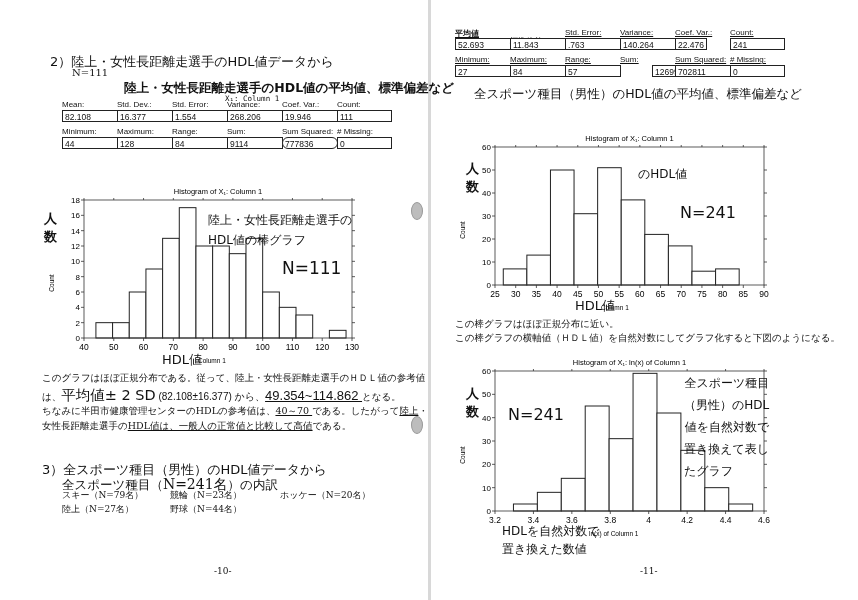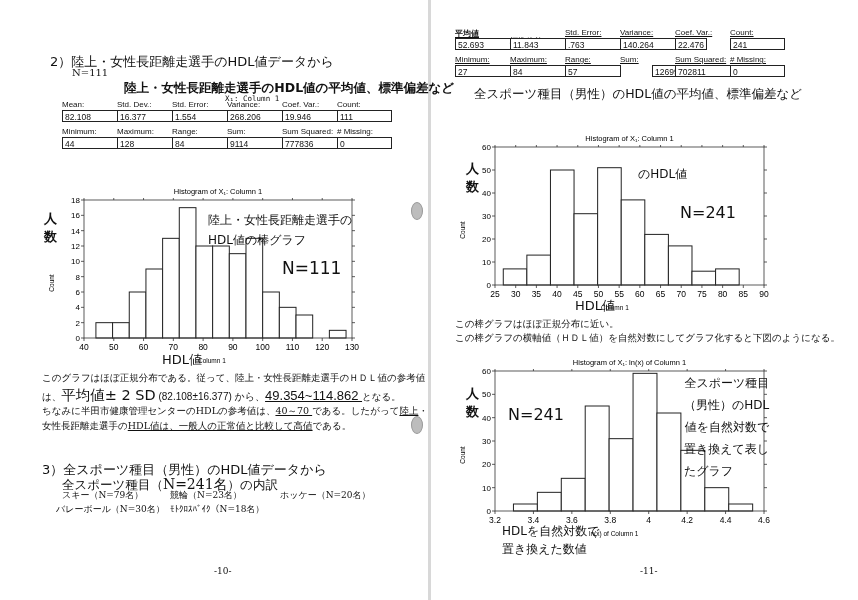--- a/index.html
+++ b/index.html
@@ -51,21 +51,21 @@
     <div class="box" style="left: 275px; top: 10px; width: 55px;">111</div>
     <div class="lbl" style="left: 0px; top: 27px;">Minimum:</div>
     <div class="box" style="left: 0px; top: 37px; width: 56px;">44</div>
     <div class="lbl" style="left: 55px; top: 27px;">Maximum:</div>
     <div class="box" style="left: 55px; top: 37px; width: 56px;">128</div>
     <div class="lbl" style="left: 110px; top: 27px;">Range:</div>
     <div class="box" style="left: 110px; top: 37px; width: 56px;">84</div>
     <div class="lbl" style="left: 165px; top: 27px;">Sum:</div>
     <div class="box" style="left: 165px; top: 37px; width: 56px;">9114</div>
     <div class="lbl" style="left: 220px; top: 27px;">Sum Squared:</div>
-    <div class="box" style="left: 220px; top: 37px; width: 56px;">777836</div>
+    <div class="box" style="left: 220px; top: 37px; width: 56px; border-radius: 6px;">777836</div>
     <div class="lbl" style="left: 275px; top: 27px;"># Missing:</div>
     <div class="box" style="left: 275px; top: 37px; width: 55px;">0</div>
   </div>
 
 <svg id="chart1" class="abs" style="left:0;top:180px;" width="428" height="190">
     <text x="218" y="14" text-anchor="middle" font-size="7.5" font-family="DejaVu Sans Mono, monospace">Histogram of X₁: Column 1</text>
     <rect x="95.91111111111111" y="142.66666666666666" width="16.67555555555556" height="15.333333333333343" fill="#fff" stroke="#222" stroke-width="1"></rect>
     <rect x="112.58666666666667" y="142.66666666666666" width="16.675555555555547" height="15.333333333333343" fill="#fff" stroke="#222" stroke-width="1"></rect>
     <rect x="129.26222222222222" y="112" width="16.675555555555576" height="46" fill="#fff" stroke="#222" stroke-width="1"></rect>
     <rect x="145.93777777777777" y="89" width="16.67555555555552" height="69" fill="#fff" stroke="#222" stroke-width="1"></rect>
@@ -166,22 +166,22 @@
 <div class="abs" style="left:62px;top:476px;font-size:12.5px;font-family:'DejaVu Serif',serif;">
   <span>全スポーツ種目（</span><span style="font-size:14px;">N=241名</span><span>）の内訳</span>
 </div>
 <div class="abs body-text" style="left:62px;top:488px;font-size:9px;line-height:14px;">
   <div style="position:relative;height:14px;width:330px;">
     <span class="abs" style="left:0;">スキー（N=79名）</span>
     <span class="abs" style="left:108px;">競輪（N=23名）</span>
     <span class="abs" style="left:218px;">ホッケー（N=20名）</span>
   </div>
   <div style="position:relative;height:14px;width:330px;">
-    <span class="abs" style="left:-6px;">バレーボール（N=30名）</span>
-    <span class="abs" style="left:108px;">ﾓﾄｸﾛｽﾊﾞｲｸ（N=18名）</span>
+    <span class="abs" style="left:0;">陸上（N=27名）</span>
+    <span class="abs" style="left:108px;">野球（N=44名）</span>
   </div>
 </div>
 <div class="abs" style="left:214px;top:566px;font-size:9px;font-family:'DejaVu Serif',serif;">-10-</div>
 
 <div class="stats" id="stats-right" style="left:455px;top:28px;width:330px;height:55px;">
     <div class="lbl" style="left: 0px; top: 0px; text-decoration: underline; font-weight: bold;">平均値</div>
     <div class="box" style="left: 0px; top: 10px; width: 56px;">52.693</div>
     <div class="lbl" style="left: 55px; top: 8px; font-weight: bold;">標準偏差</div>
     <div class="box" style="left: 55px; top: 10px; width: 56px;">11.843</div>
     <div class="lbl" style="left: 110px; top: 0px; text-decoration: underline;">Std. Error:</div>

